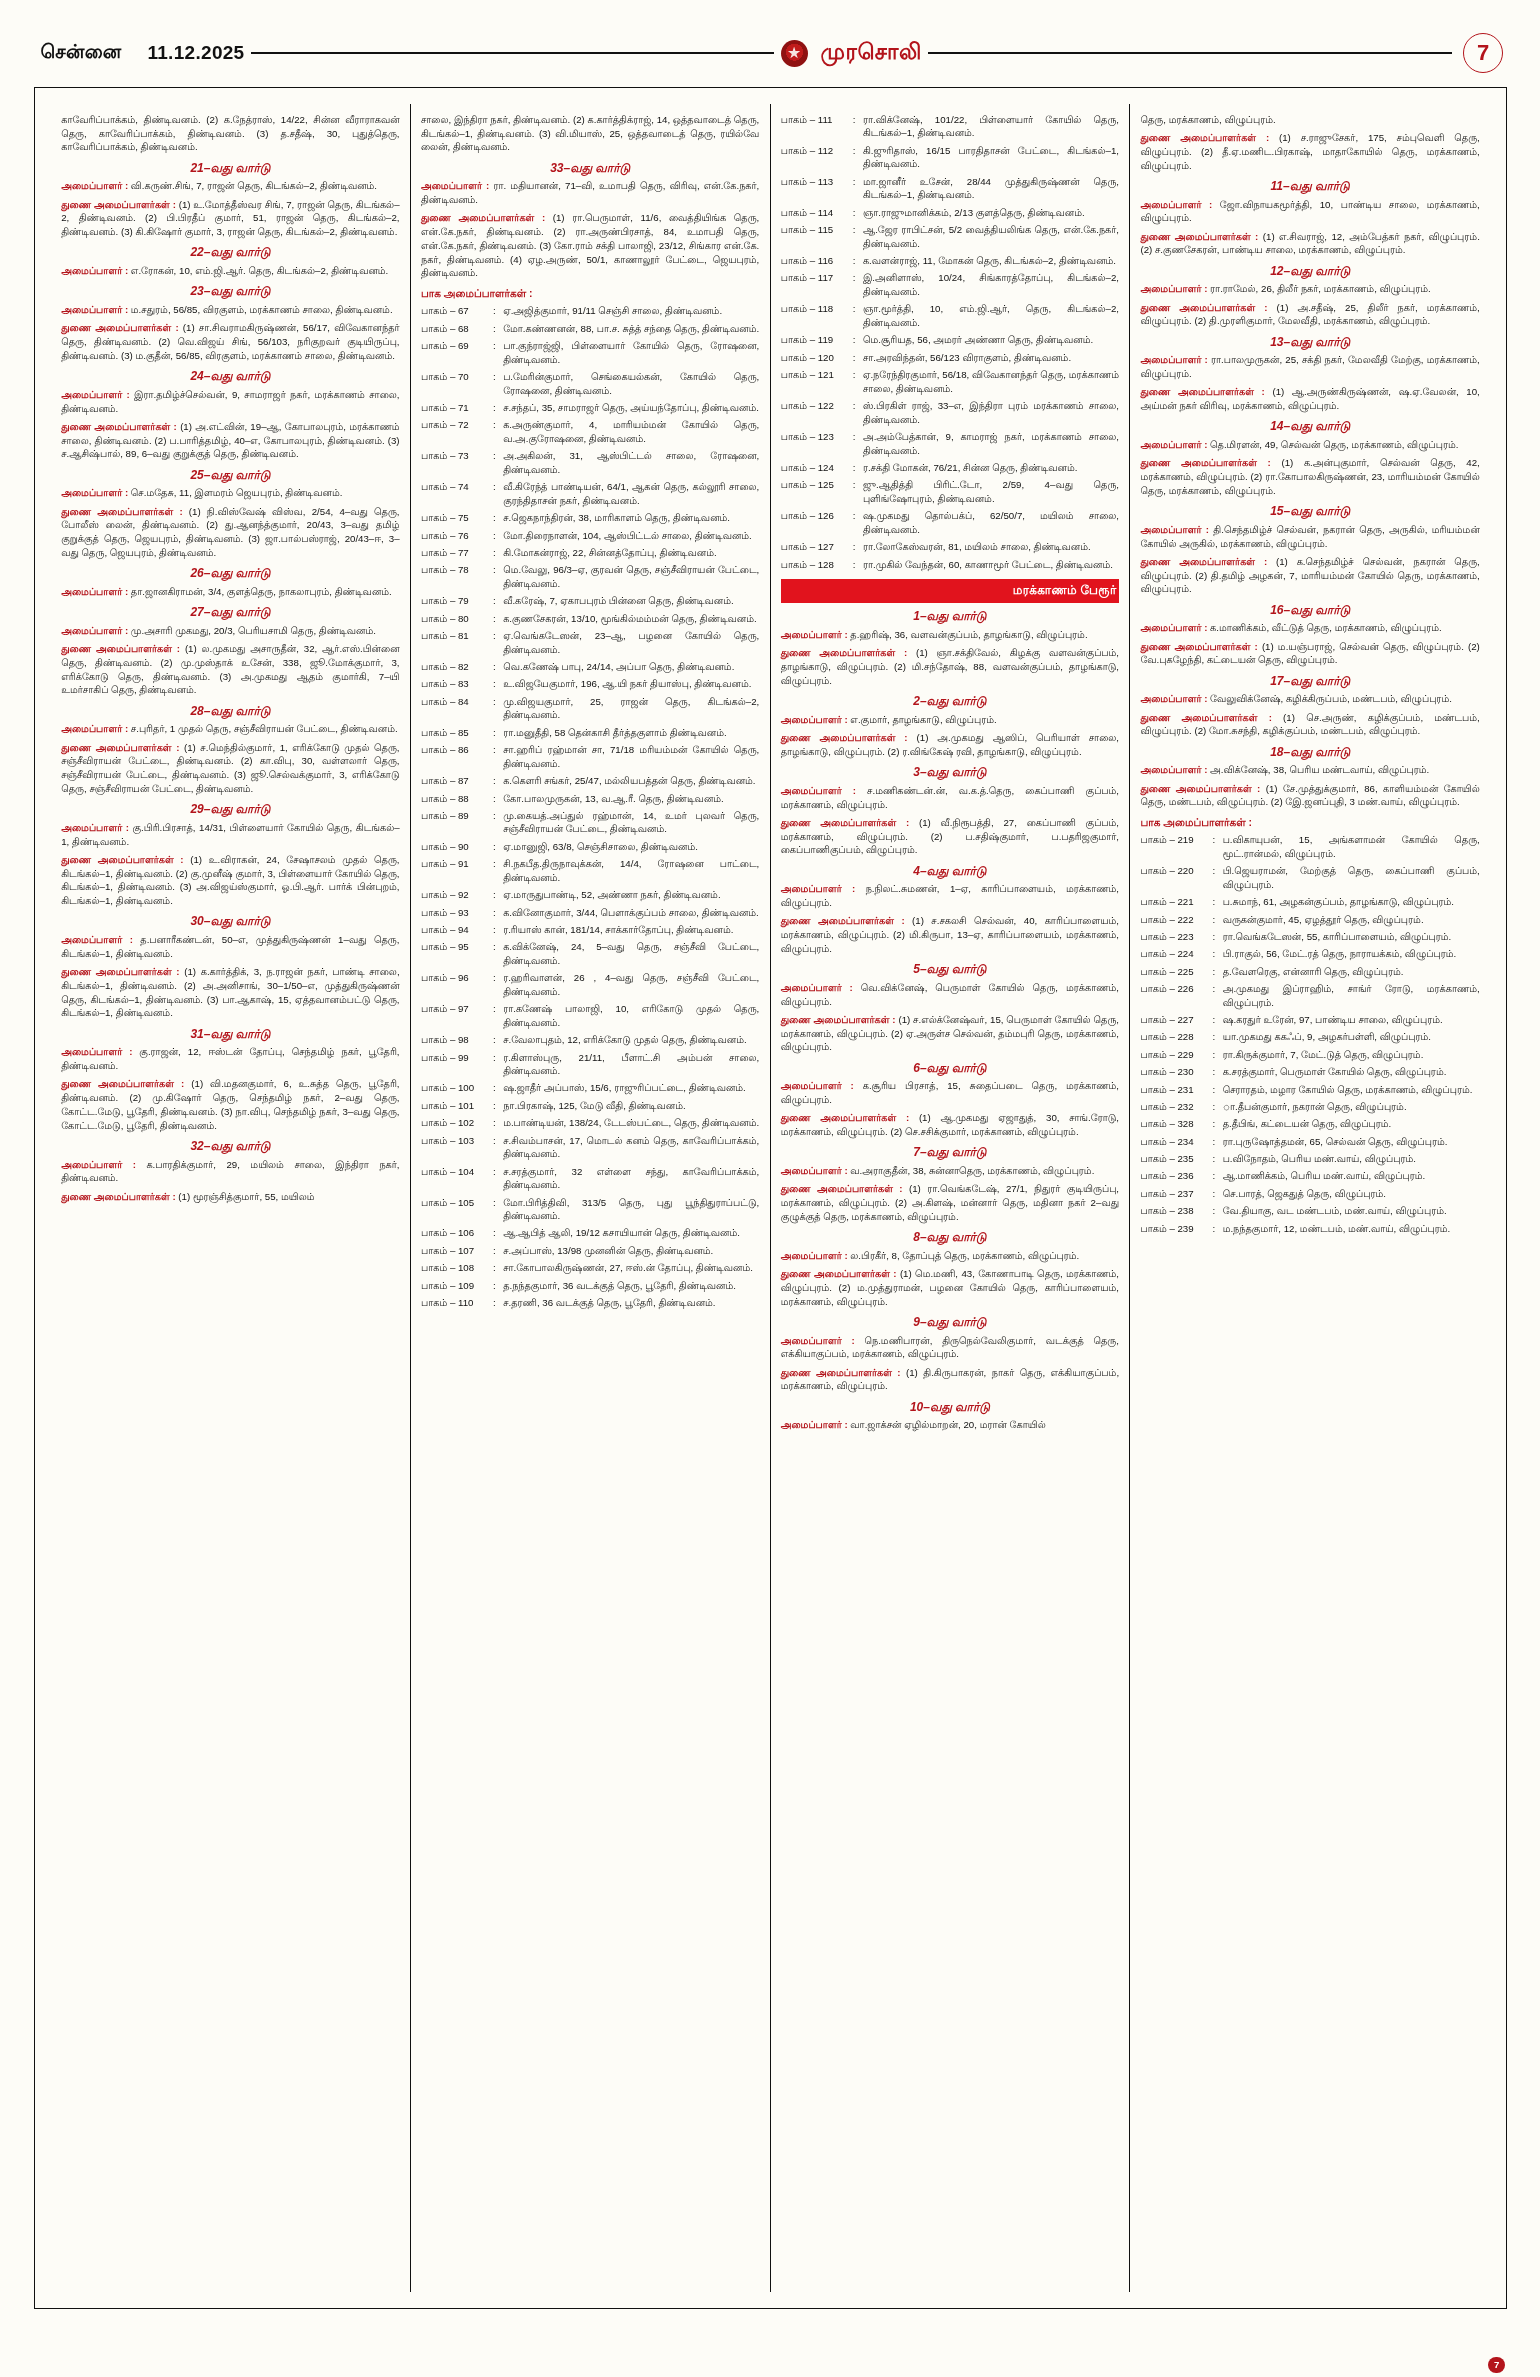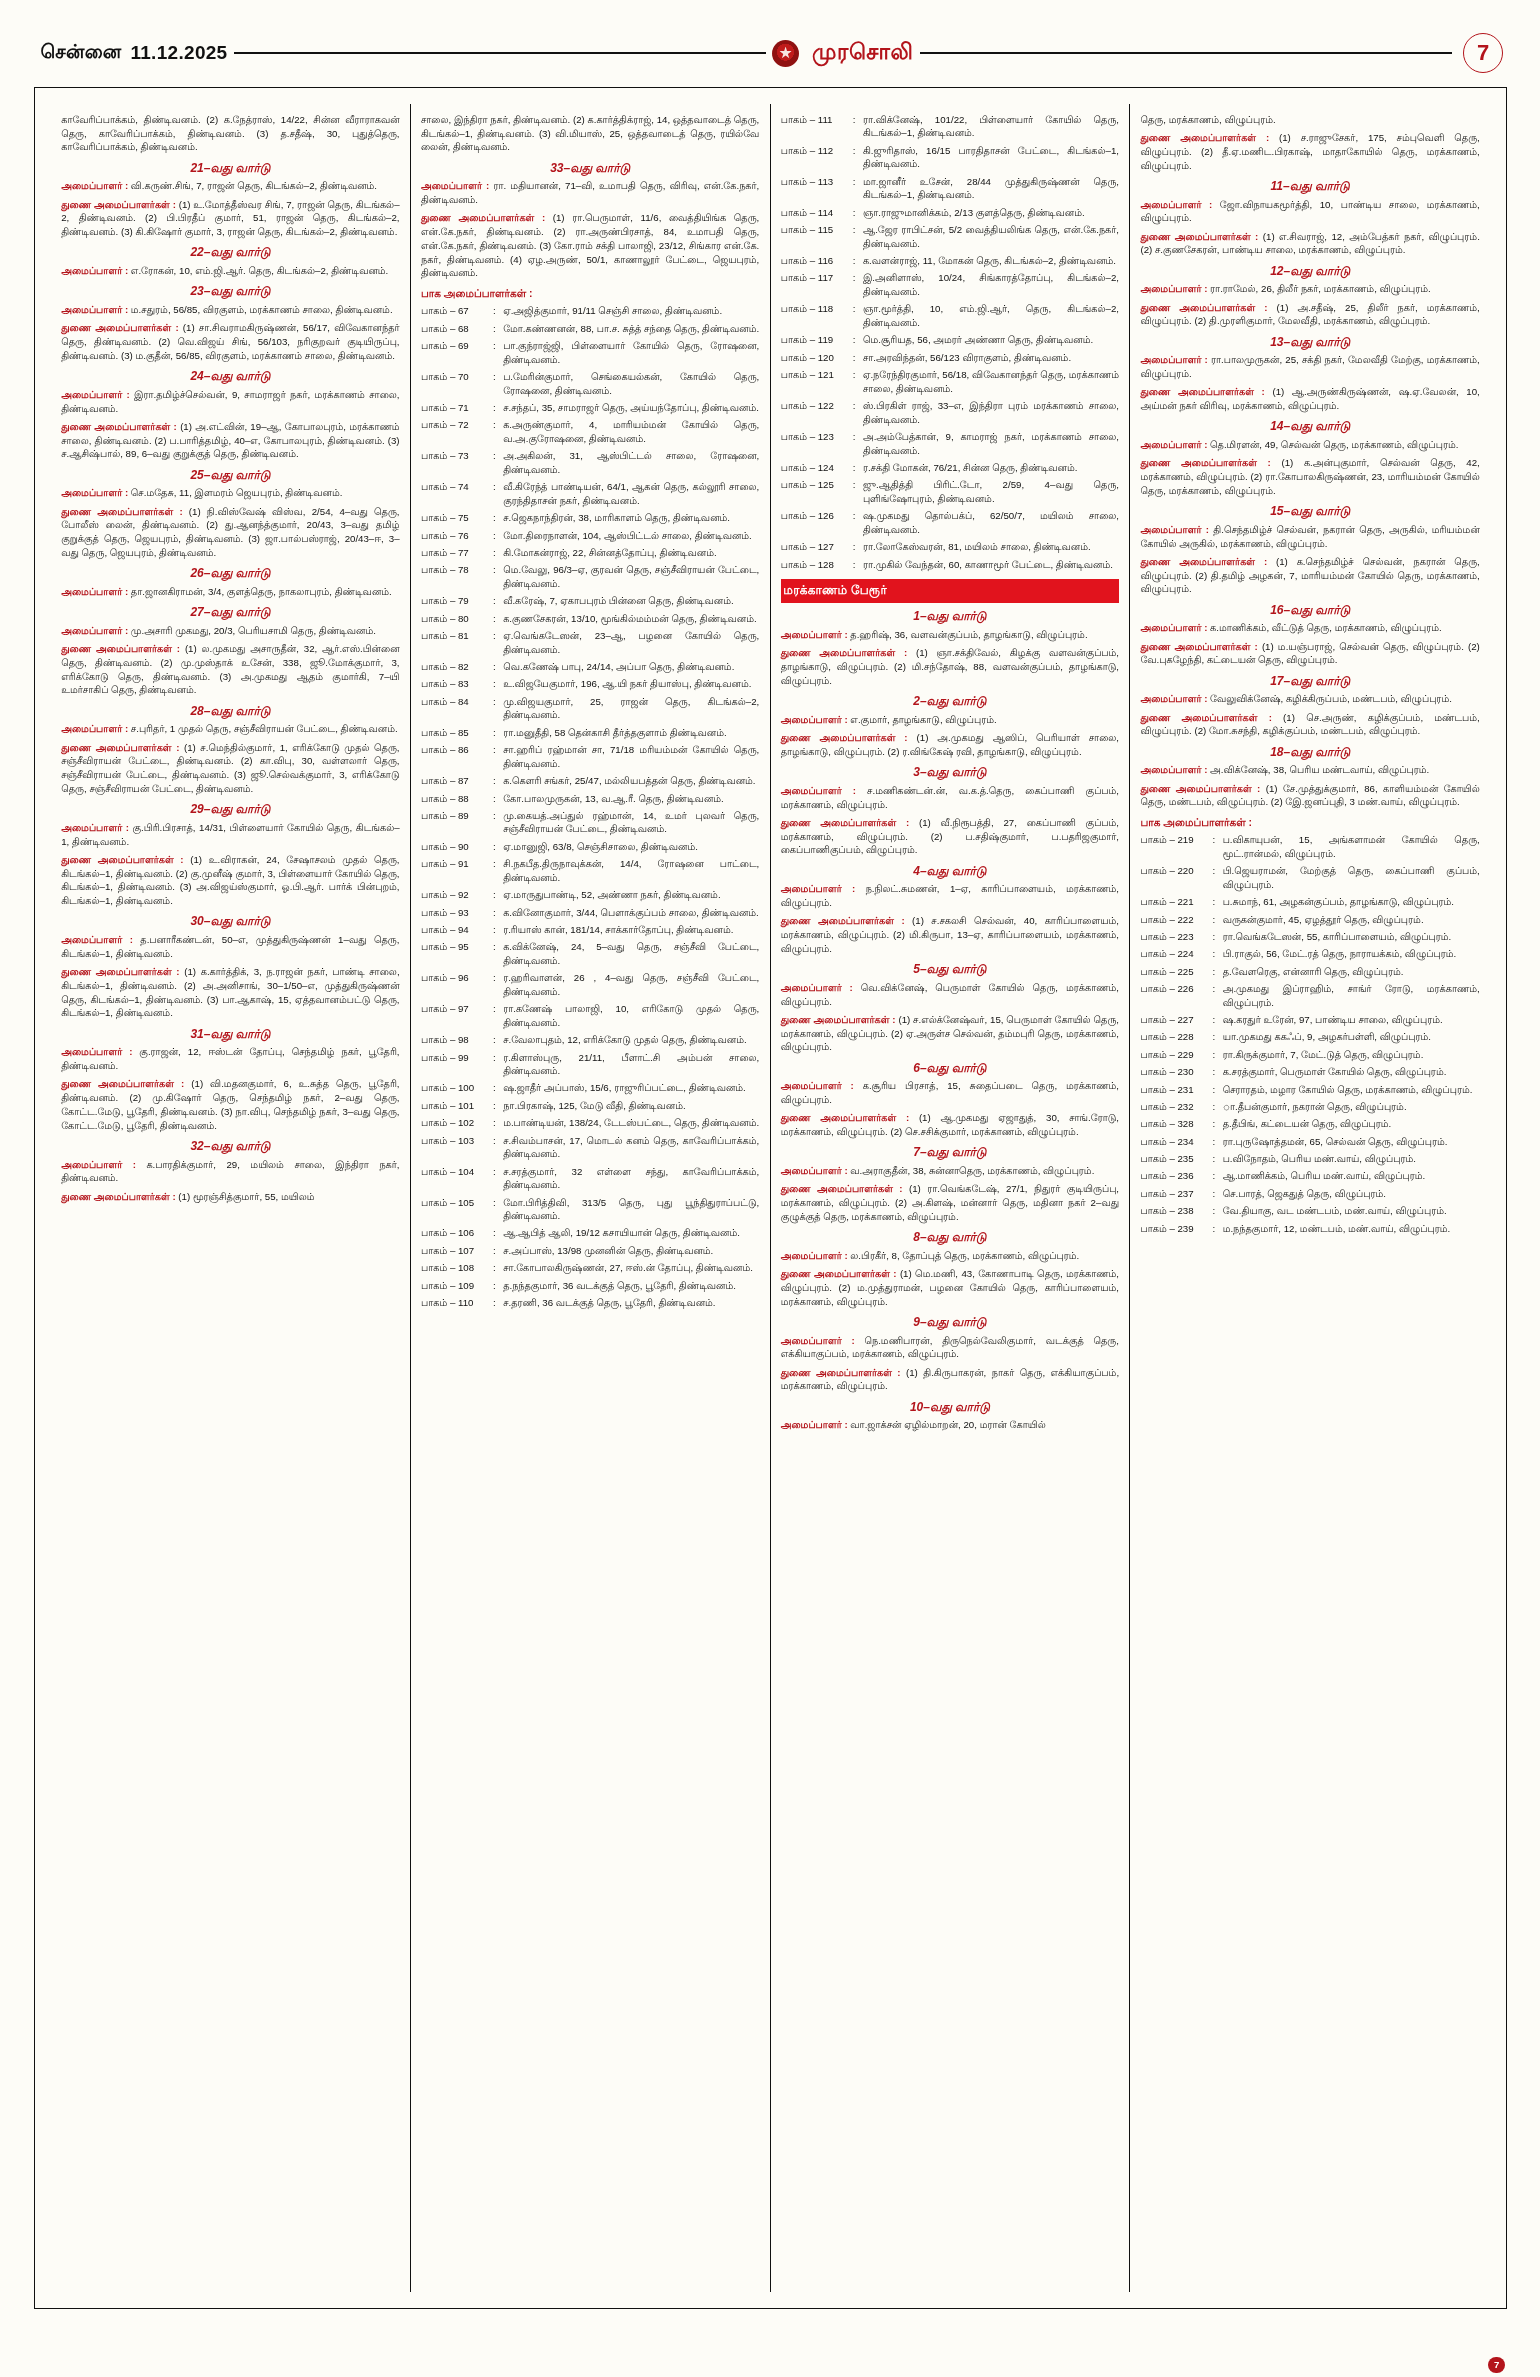--- a/index.html
+++ b/index.html
@@ -21,21 +21,21 @@
   .masthead {
     display: flex;
     align-items: center;
     justify-content: space-between;
     padding: 0 3.8px 0 6.4px;
     height: 55px;
   }
   .mh-left {
     display: flex;
     align-items: center;
-    gap: 9px;
+    gap: 26px;
     white-space: nowrap;
   }
   .mh-date {
     font-size: 19px;
     font-weight: bold;
     letter-spacing: 0.3px;
   }
   .mh-rule {
     height: 2.6px;
     background: #111;
@@ -117,21 +117,21 @@
     font-style: italic;
   }
   .lbl-red {
     color: #b3141b;
     font-weight: bold;
   }
   .sectionbar {
     background: #e1131d;
     color: #fff;
     font-weight: bold;
-    text-align: left;
+    text-align: right;
     font-size: 12px;
     padding: 4.5px 2.6px;
     margin: 7.7px 0 6.4px 0;
     letter-spacing: 0.3px;
   }
   .subhdr-red {
     color: #b3141b;
     font-weight: bold;
     font-size: 10.5px;
     margin: 6.4px 0 3.8px 0;

